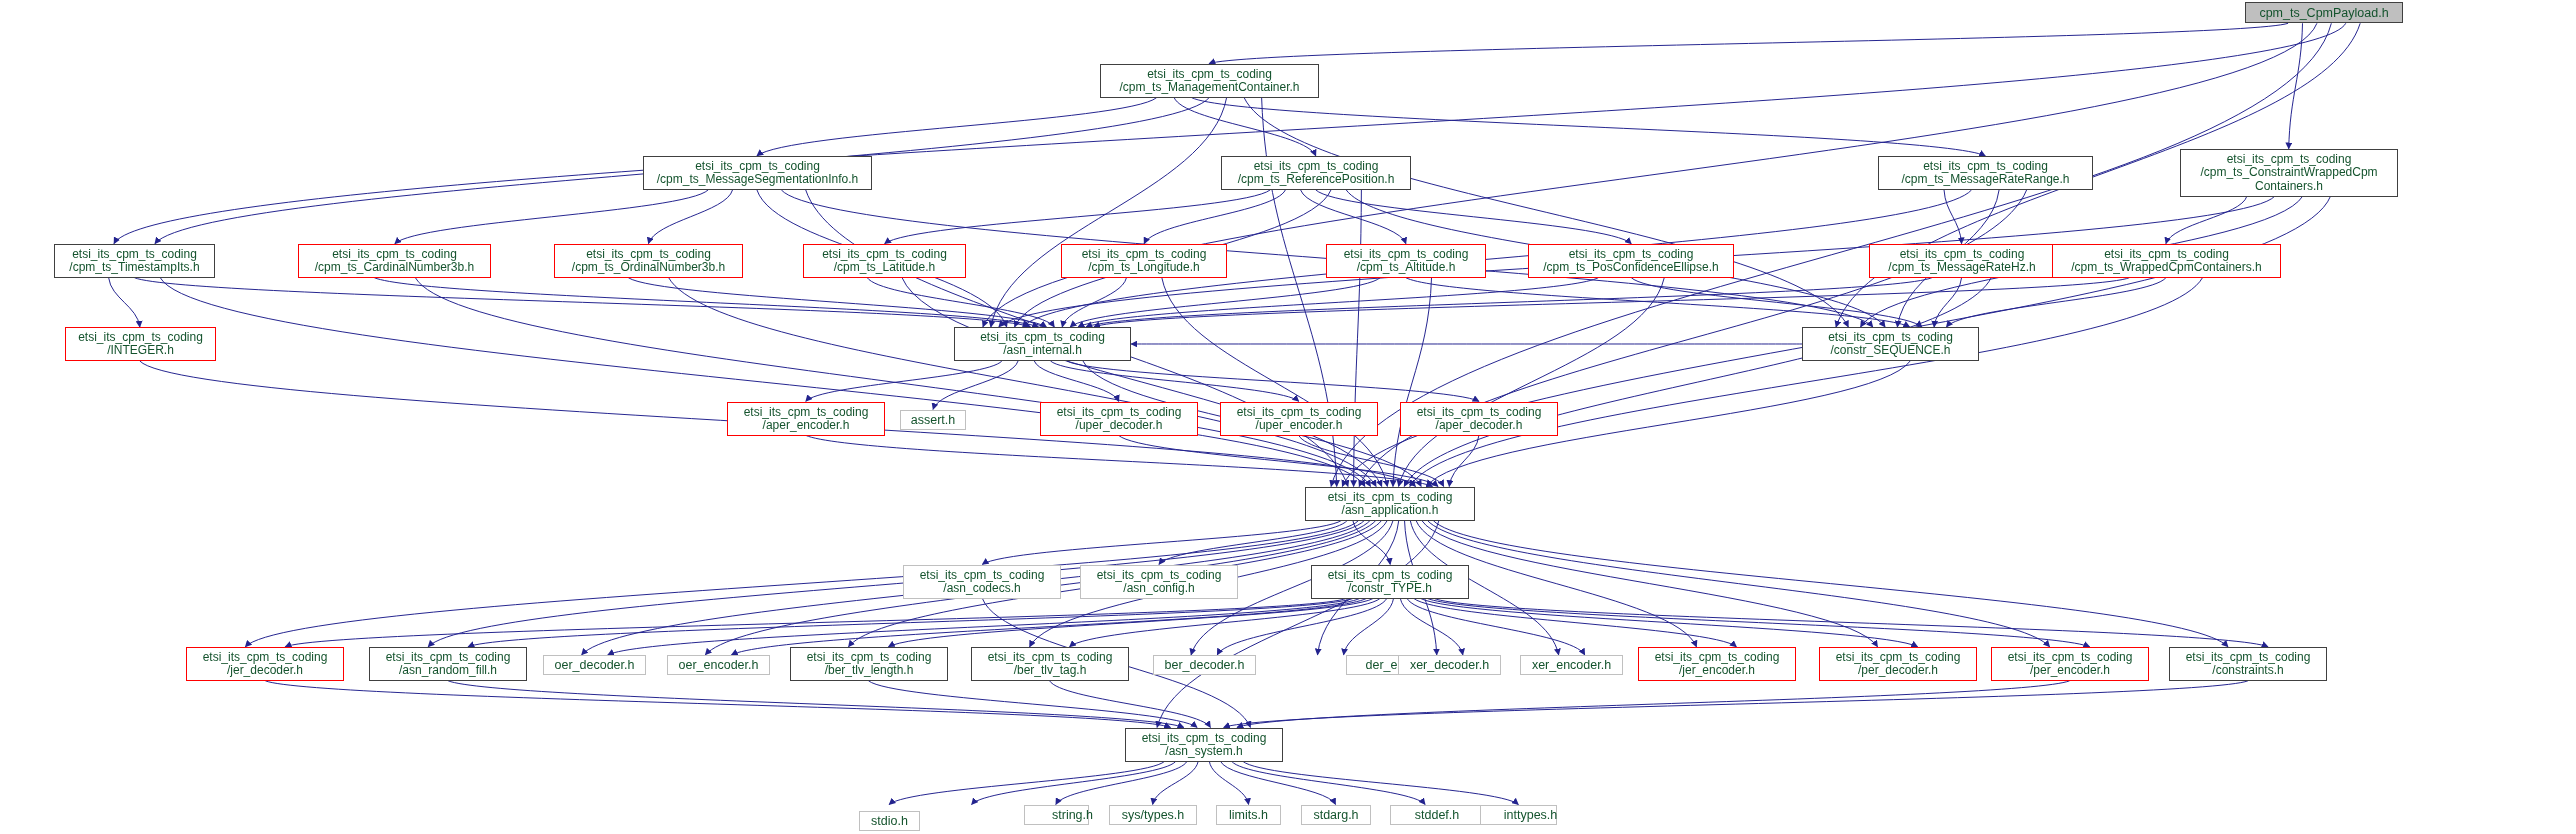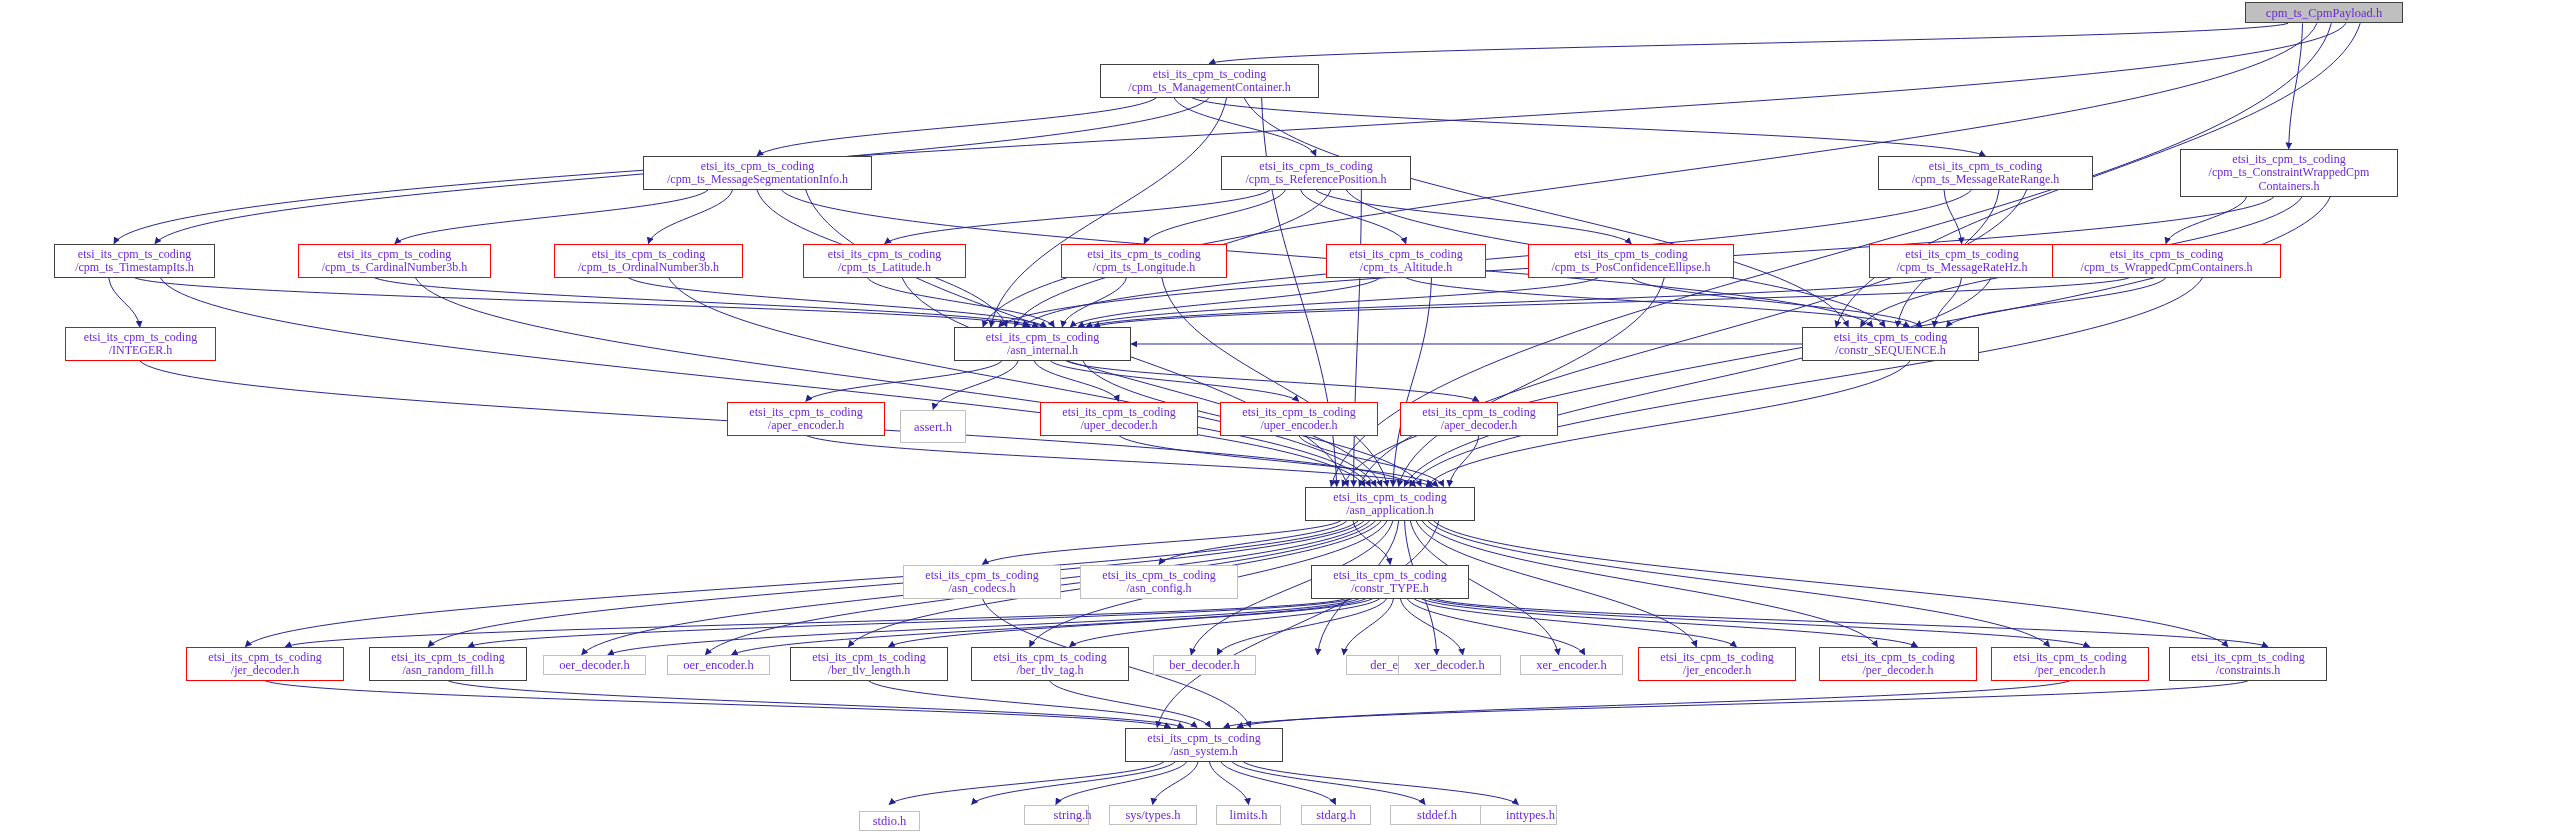--- a/index.html
+++ b/index.html
@@ -11,24 +11,23 @@
     overflow:hidden;
   }
   svg#edges{position:absolute;left:0;top:0;width:2576px;height:834px;}
   .node{
     position:absolute;
     box-sizing:border-box;
     display:flex;align-items:center;justify-content:center;
     text-align:center;
     line-height:1.12;
     white-space:pre-line;
-    color:#6d28d9;
+    color:#14532d;
     background:#ffffff;
     z-index:5;
-    font-family:Liberation Serif, serif;
   }
   .node.k-plain{border:0.9px solid #c0c0c0;}
   .node.k-dark{border:0.9px solid #404040;}
   .node.k-red{border:1.8px solid #ff0000;}
   .node.k-root{border:0.9px solid #404040;background:#bfbfbf;}
   .f13{font-size:12px;}
   .f14{font-size:12.5px;}
 </style>
 </head>
 <body>
@@ -191,21 +190,21 @@
       <div class="node k-red f13" style="left: 2052px; top: 244px; width: 229px; height: 34px;">etsi_its_cpm_ts_coding
 /cpm_ts_WrappedCpmContainers.h</div>
       <div class="node k-red f13" style="left: 65px; top: 327px; width: 151px; height: 34px;">etsi_its_cpm_ts_coding
 /INTEGER.h</div>
       <div class="node k-dark f13" style="left: 954px; top: 327px; width: 177px; height: 34px;">etsi_its_cpm_ts_coding
 /asn_internal.h</div>
       <div class="node k-dark f13" style="left: 1802px; top: 327px; width: 177px; height: 34px;">etsi_its_cpm_ts_coding
 /constr_SEQUENCE.h</div>
       <div class="node k-red f13" style="left: 727px; top: 402px; width: 158px; height: 34px;">etsi_its_cpm_ts_coding
 /aper_encoder.h</div>
-      <div class="node k-plain f14" style="left: 900px; top: 410px; width: 66px; height: 33px;">assert.h</div>
+      <div class="node k-plain f14" style="left: 900px; top: 410px; width: 66px; height: 20px;">assert.h</div>
       <div class="node k-red f13" style="left: 1040px; top: 402px; width: 158px; height: 34px;">etsi_its_cpm_ts_coding
 /uper_decoder.h</div>
       <div class="node k-red f13" style="left: 1220px; top: 402px; width: 158px; height: 34px;">etsi_its_cpm_ts_coding
 /uper_encoder.h</div>
       <div class="node k-red f13" style="left: 1400px; top: 402px; width: 158px; height: 34px;">etsi_its_cpm_ts_coding
 /aper_decoder.h</div>
       <div class="node k-dark f13" style="left: 1305px; top: 487px; width: 170px; height: 34px;">etsi_its_cpm_ts_coding
 /asn_application.h</div>
       <div class="node k-plain f13" style="left: 903px; top: 565px; width: 158px; height: 34px;">etsi_its_cpm_ts_coding
 /asn_codecs.h</div>

